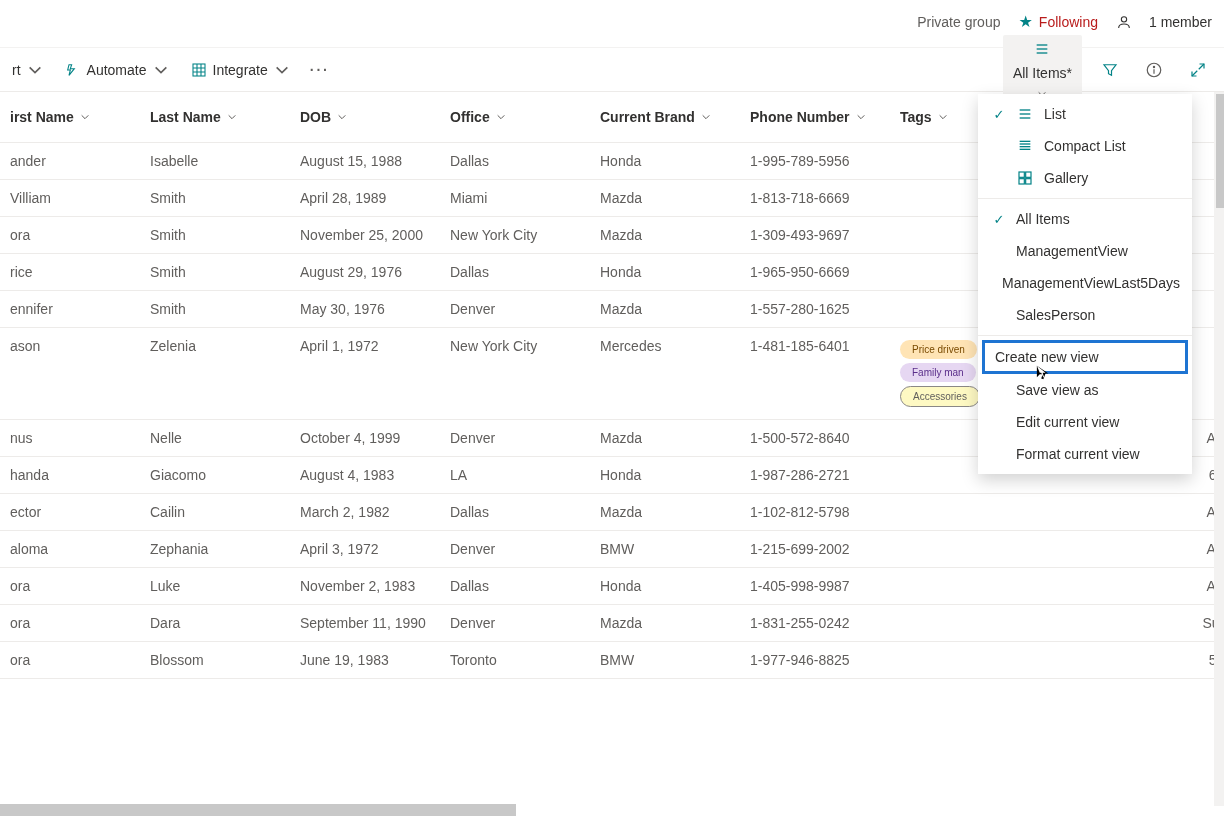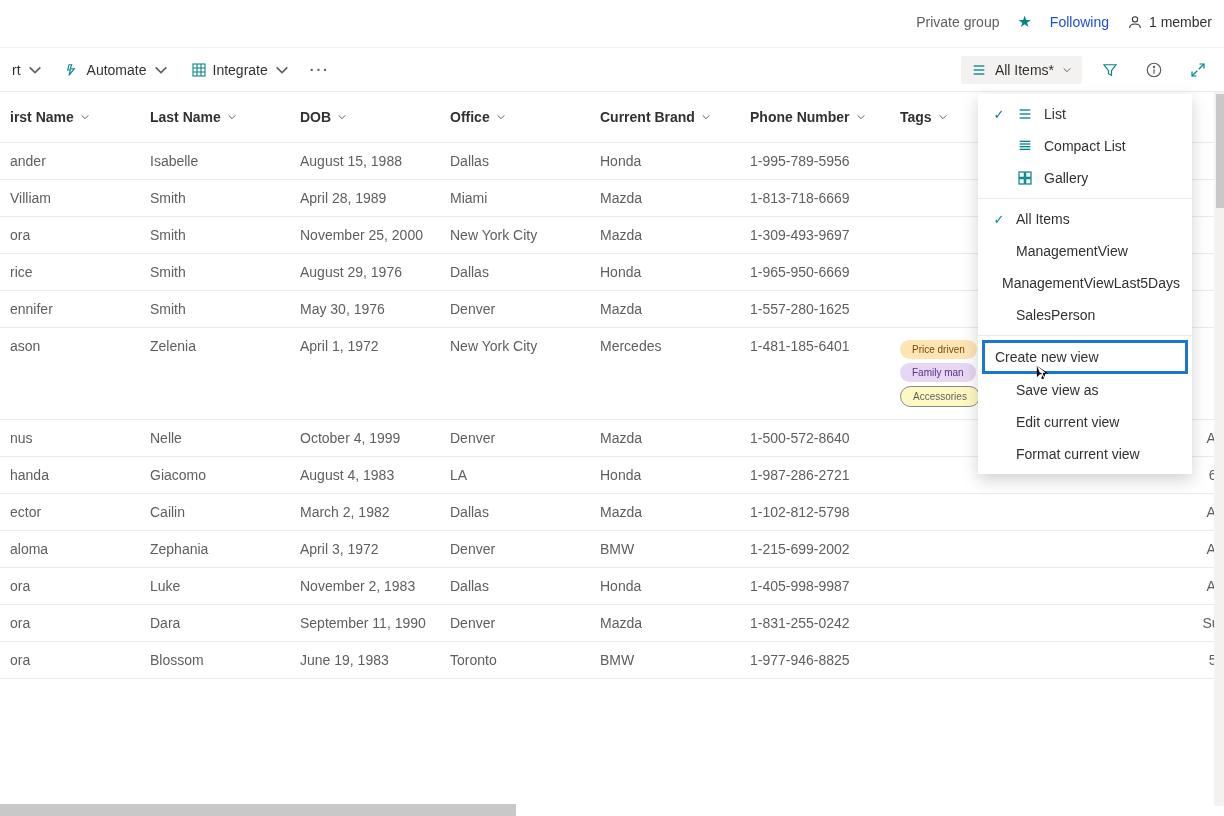--- a/index.html
+++ b/index.html
@@ -17,22 +17,22 @@
     display: flex;
     justify-content: flex-end;
     align-items: center;
     padding: 6px 12px 10px 0;
     gap: 18px;
     border-bottom: 1px solid #f3f2f1;
     height: 48px;
   }
   .top-bar .sep { color: #605e5c; }
   .star { color: #038387; font-size: 16px; }
-  .following { color: #1d4ed8; margin-left: 12px; }
-  .member { display: flex; align-items: center; gap: 6px; }
+  .following { color: #b91c1c; }
+  .member { display: flex; align-items: center; gap: 17px; }
   .person-icon { width: 16px; height: 16px; }
   .cmd-bar {
     display: flex;
     align-items: center;
     padding: 0 10px;
     height: 44px;
     border-bottom: 1px solid #edebe9;
     position: relative;
   }
   .cmd-left { display: flex; align-items: center; gap: 18px; }
@@ -54,20 +54,21 @@
     gap: 12px;
   }
   .view-switch {
     display: flex;
     align-items: center;
     gap: 8px;
     background: #f3f2f1;
     padding: 6px 10px;
     border-radius: 2px;
     cursor: pointer;
+    flex-direction: column;
   }
   .icon-btn {
     width: 32px; height: 32px;
     display: flex; align-items: center; justify-content: center;
     cursor: pointer;
     color: #038387;
   }
   .icon-btn.gray { color: #605e5c; }
   .table-wrap {
     overflow: hidden;

